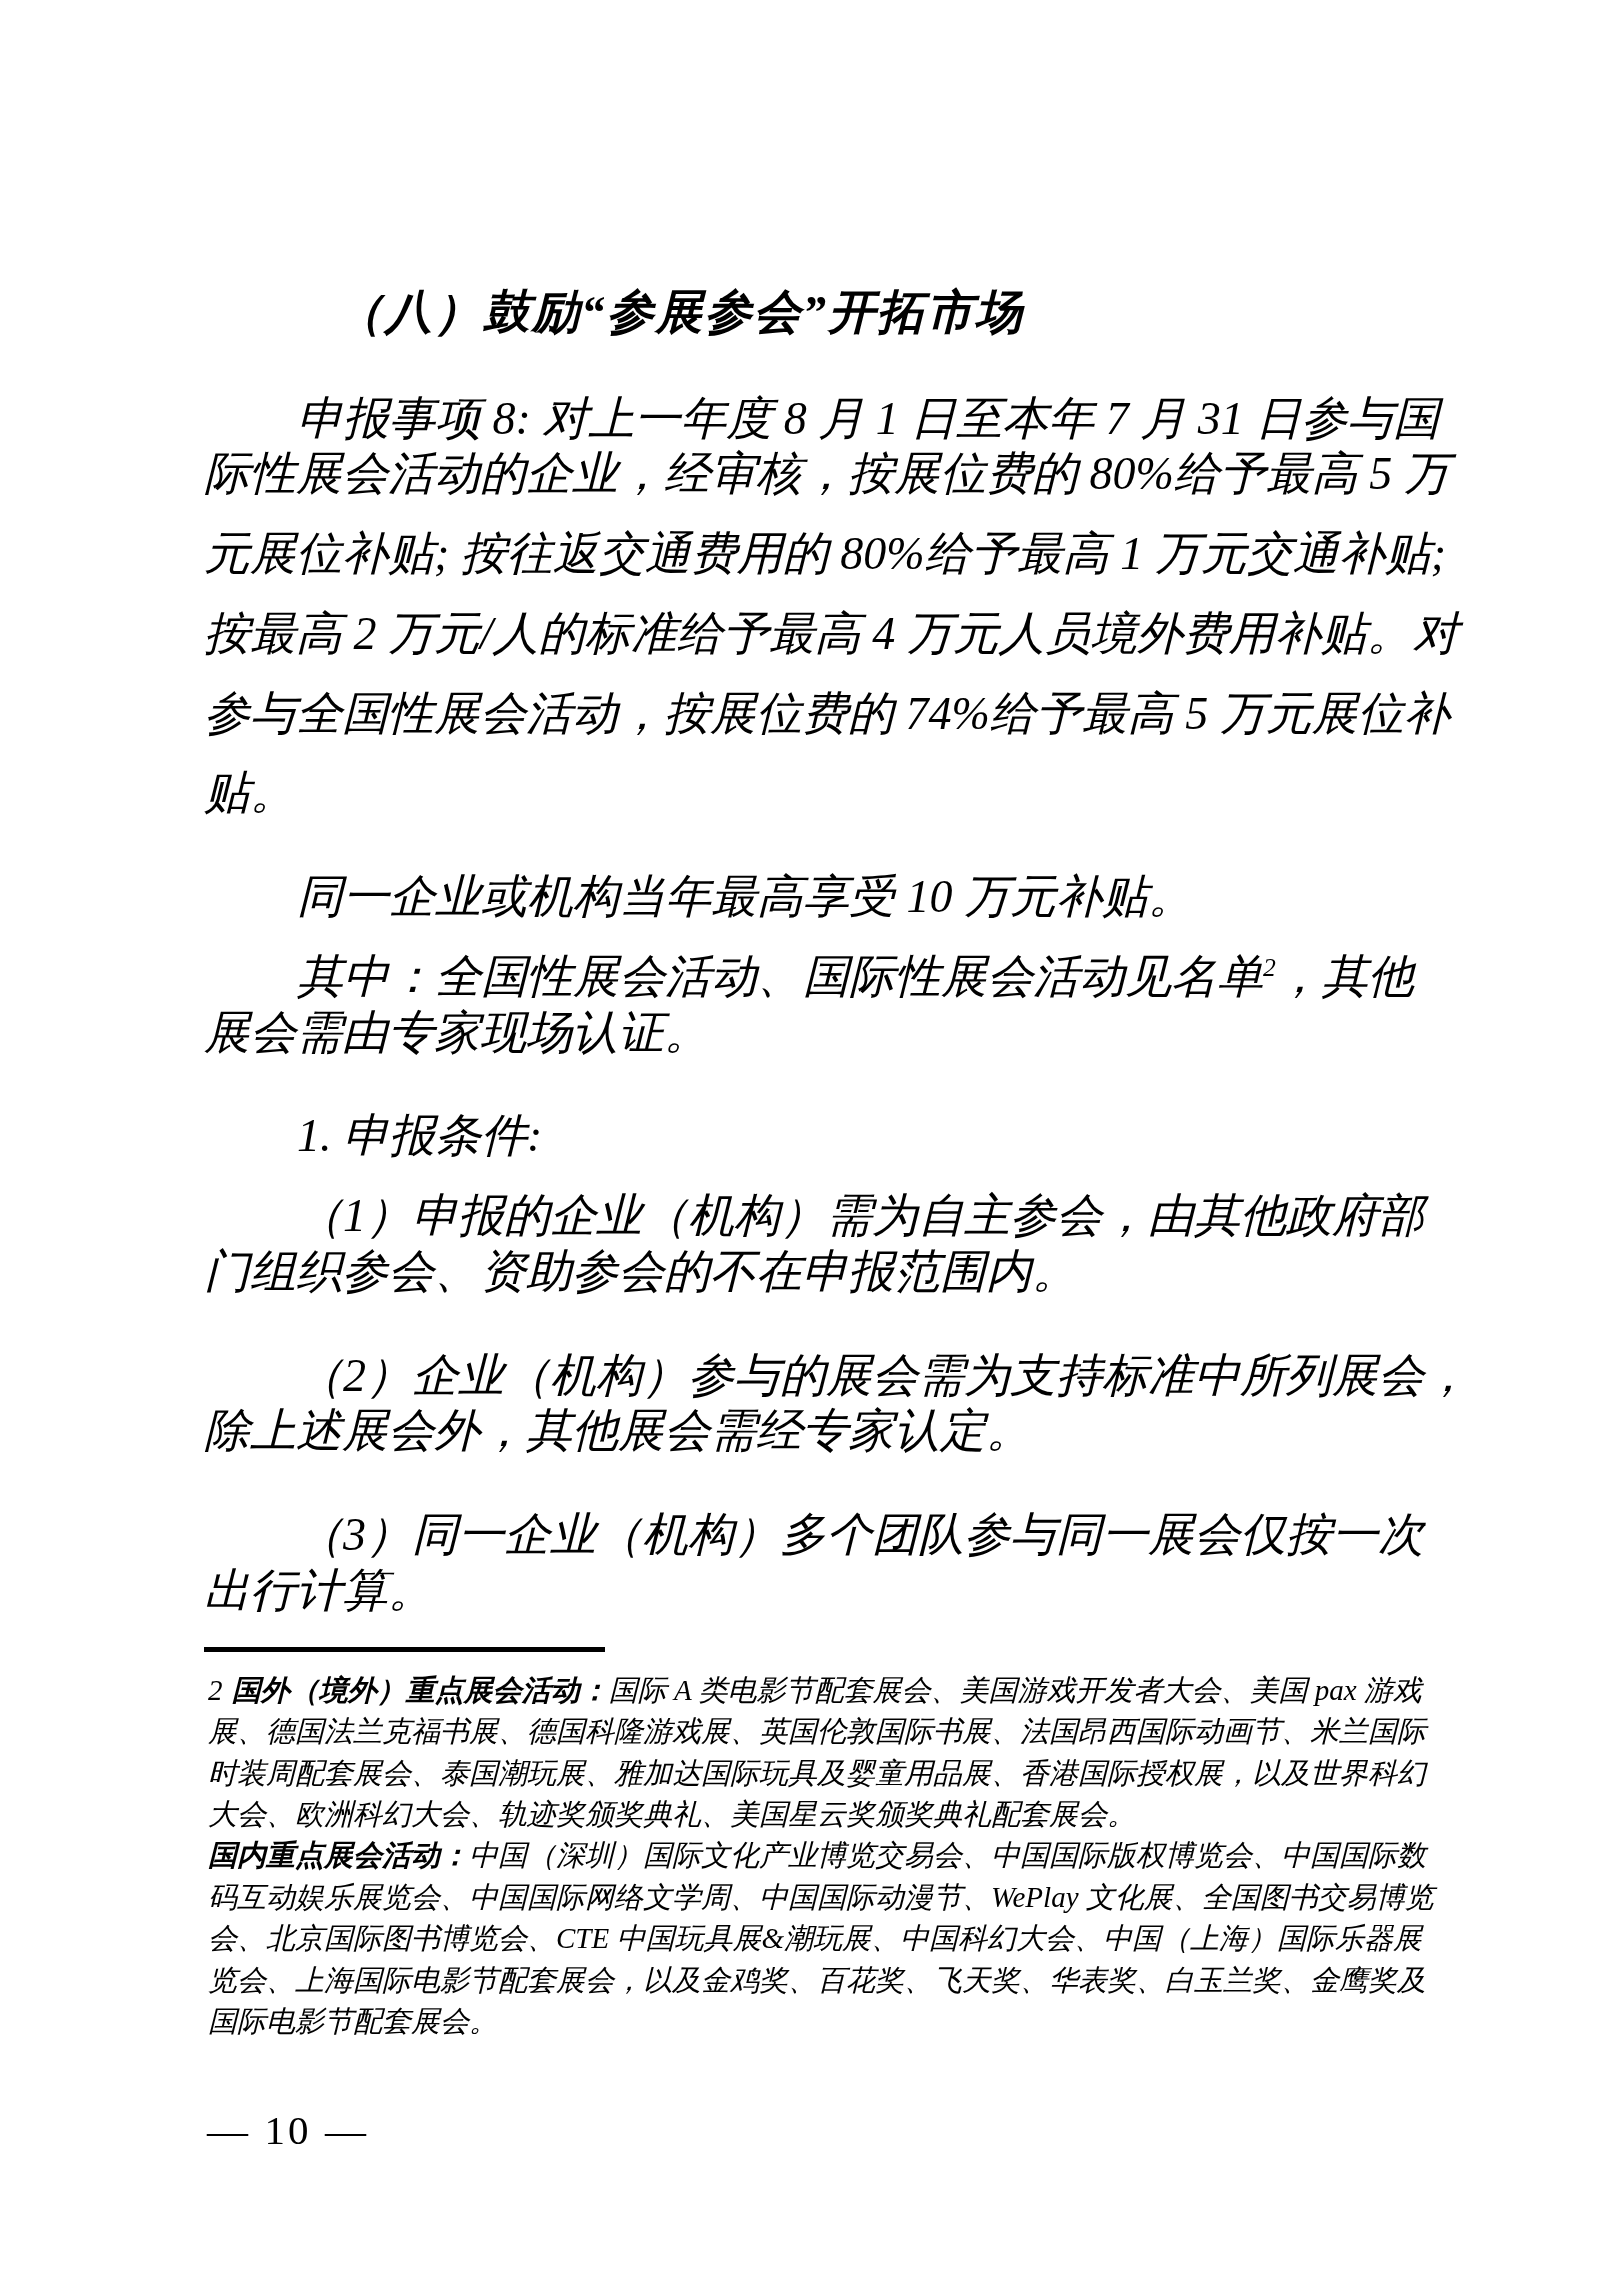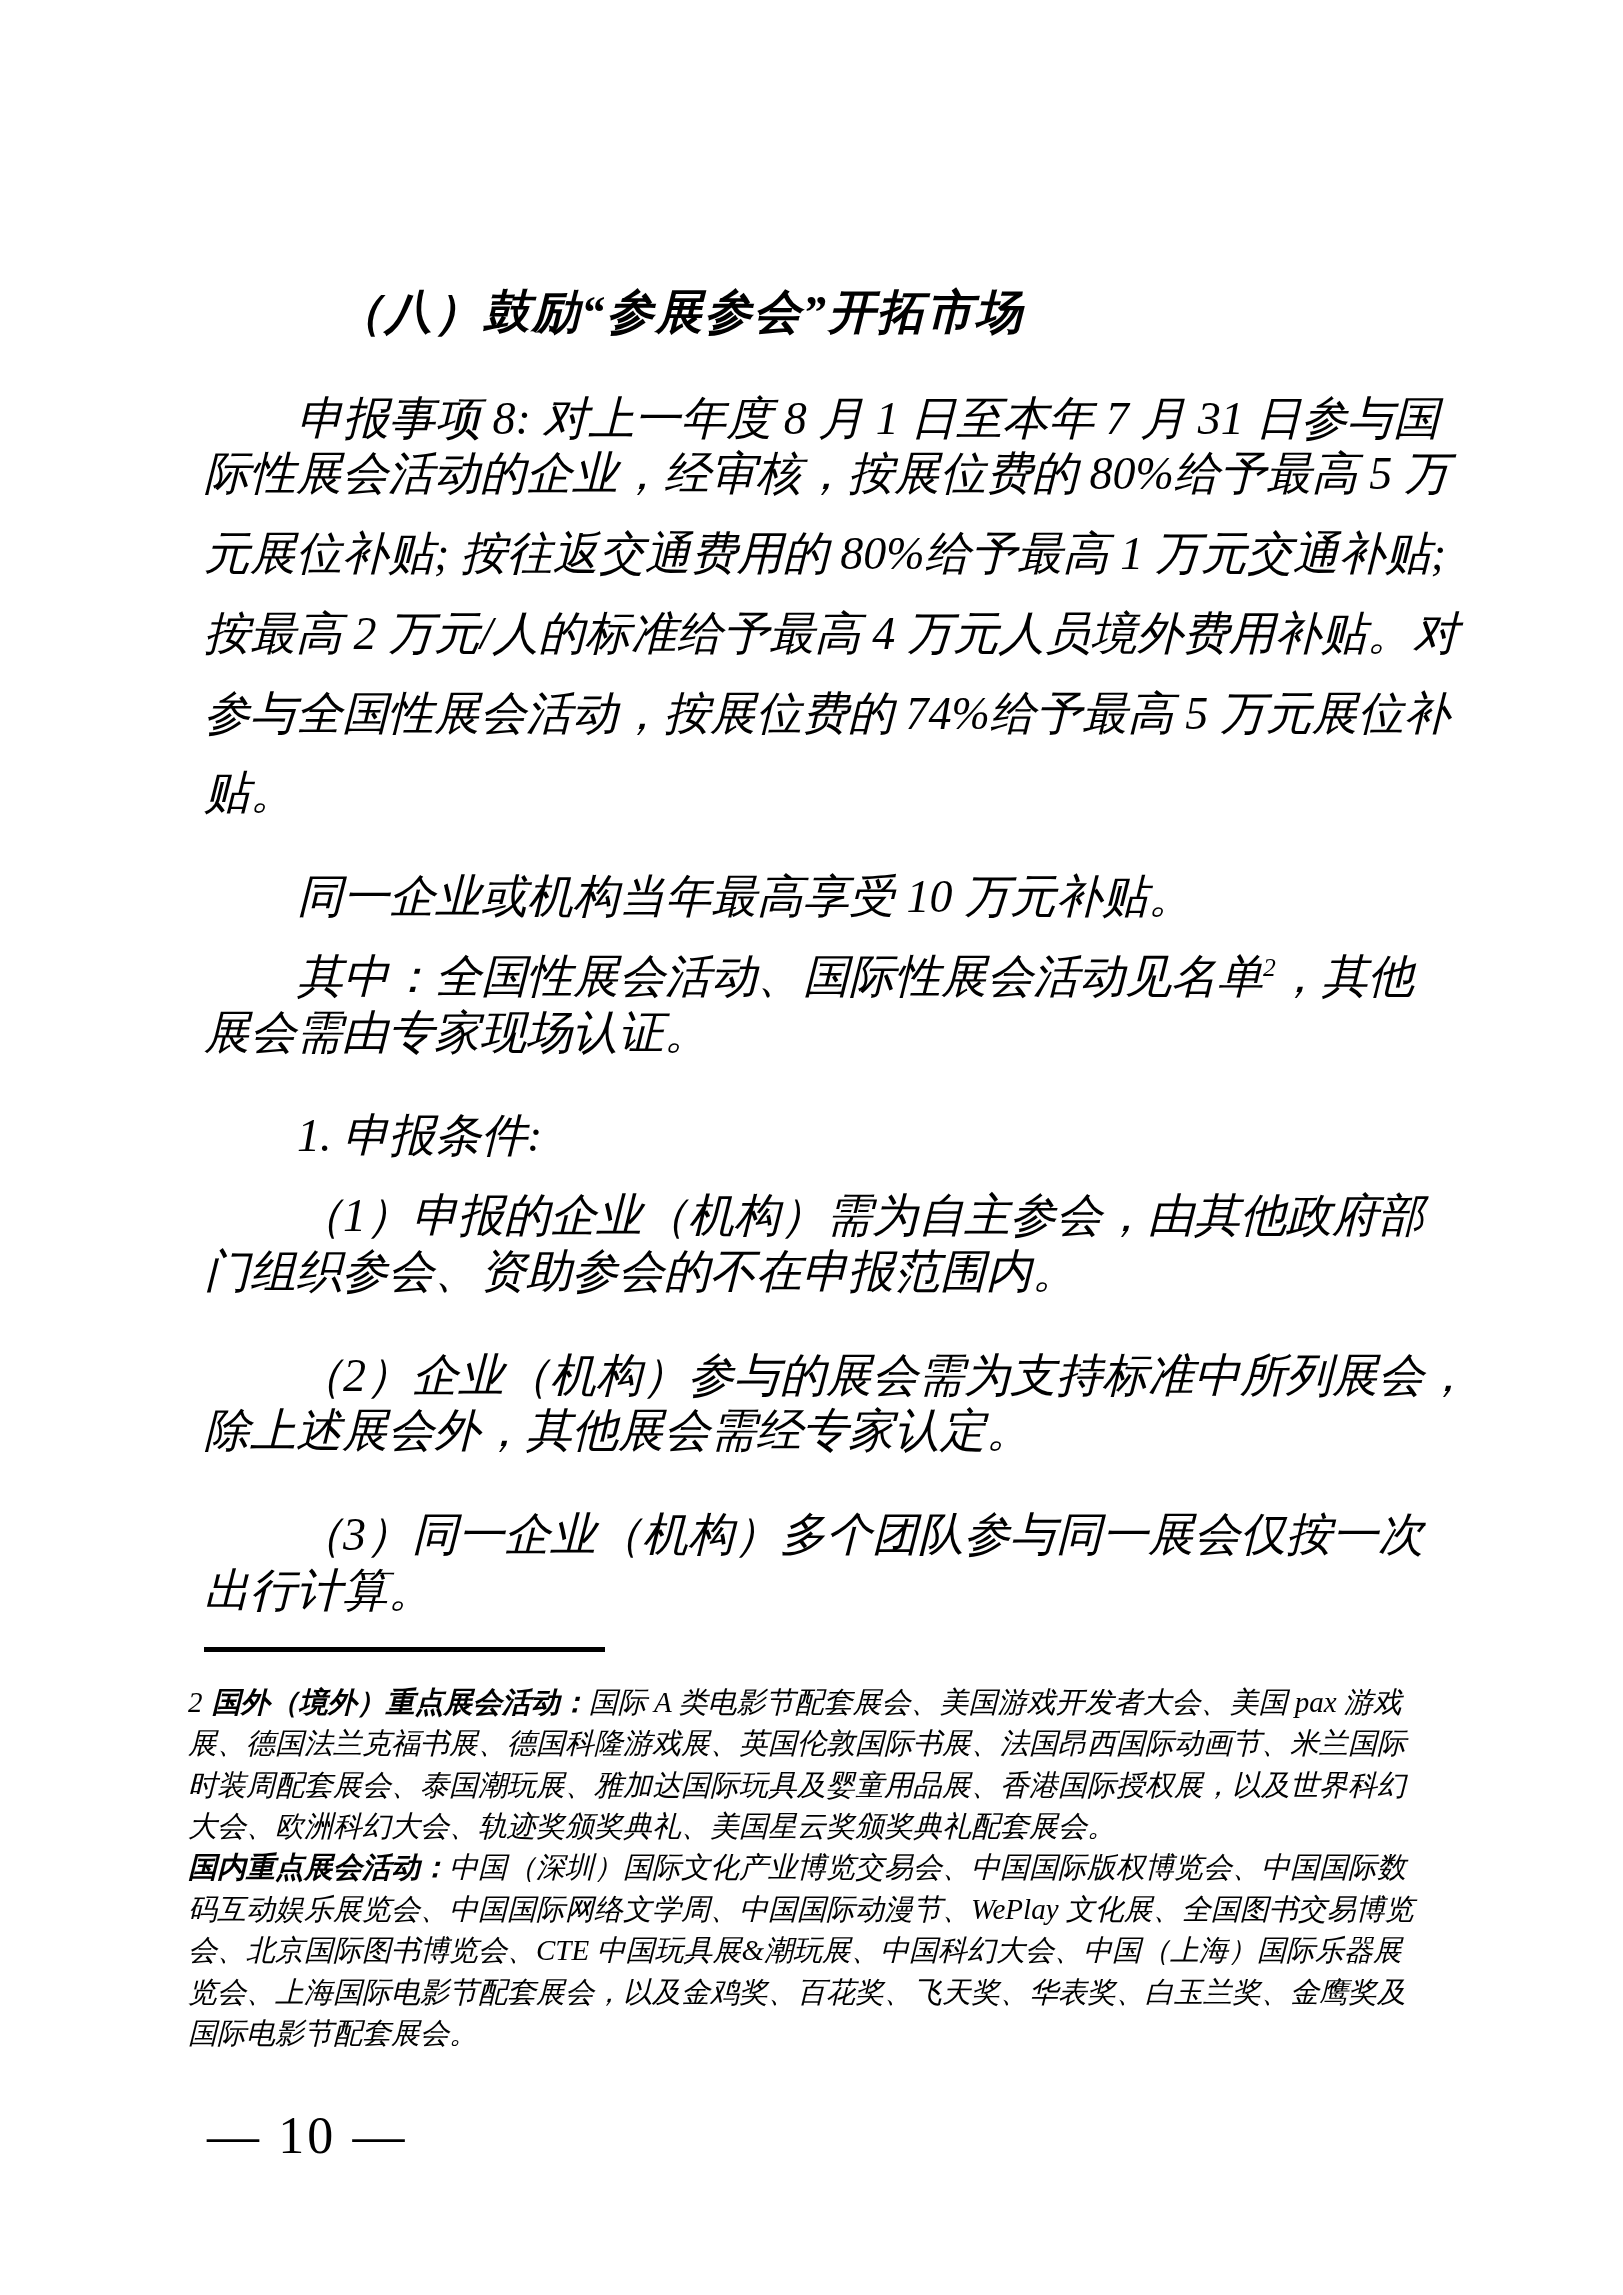--- a/index.html
+++ b/index.html
@@ -41,34 +41,33 @@
   .fnsep {
     position: absolute;
     left: 204px;
     top: 1647px;
     width: 401px;
     height: 4.6px;
     background: #000000;
   }
   .fnline {
     position: absolute;
-    left: 188px;
+    left: 208px;
     font-size: 29px;
     line-height: 1.2;
     font-style: italic;
     white-space: nowrap;
-    margin-top: 12px;
   }
   .fnmark { margin-right: 9.2px; }
   .fnlabel { font-weight: 700; }
   .pagenum {
     position: absolute;
     left: 207px;
     top: 2110px;
-    font-size: 52px;
+    font-size: 41px;
     line-height: 1;
     font-style: normal;
     letter-spacing: 3.1px;
     white-space: nowrap;
   }
 </style>
 </head>
 <body>
 
 <div class="heading">（八）鼓励“参展参会”开拓市场</div>

